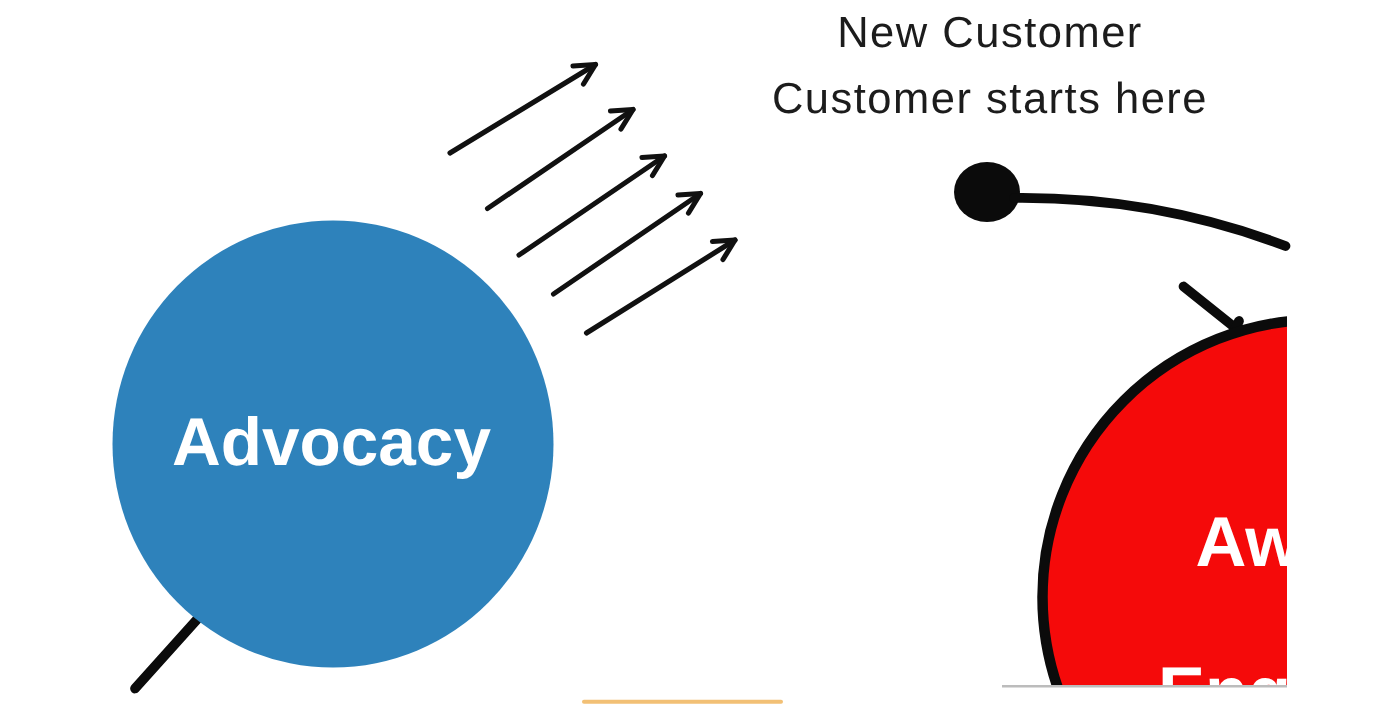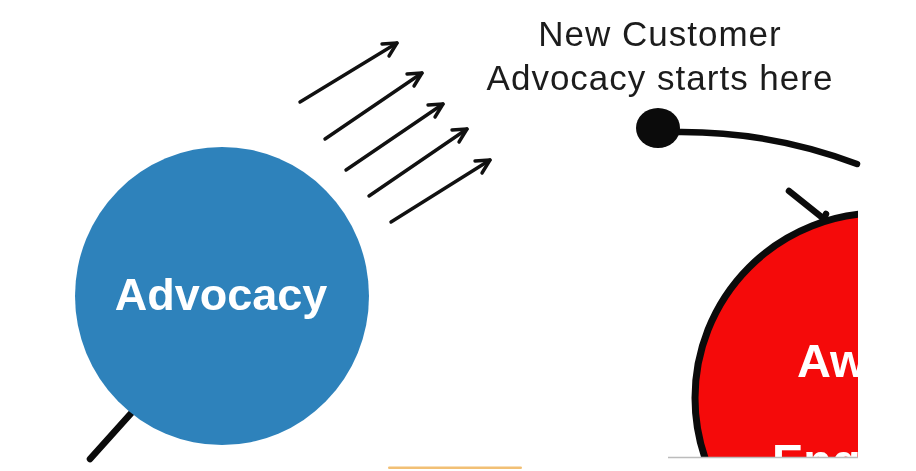--- a/index.html
+++ b/index.html
@@ -17,25 +17,25 @@
   }
   svg.diagram {
     position: absolute;
     left: 0;
     top: 0;
     display: block;
   }
   .heading {
     position: absolute;
     left: 440px;
-    top: 12px;
+    top: 0px;
     width: 440px;
     text-align: center;
     color: #1c1c1c;
-    font-size: 35px;
+    font-size: 29px;
     line-height: 44px;
     letter-spacing: 1px;
     font-weight: 400;
     user-select: none;
   }
   .heading span { display: block; white-space: nowrap; }
   text.stage-label {
     font-family: "Liberation Sans", sans-serif;
     font-weight: 700;
     fill: #ffffff;
@@ -95,16 +95,16 @@
       <text class="stage-label" x="772" y="477" text-anchor="start" font-size="47">Engagement</text>
     </g>
 
     <line x1="668" y1="457.5" x2="858" y2="457.5" stroke="#bcbcbc" stroke-width="1.6"></line>
 
     <rect x="388" y="466.5" width="134" height="2.6" rx="1.3" fill="#F2C075"></rect>
   </svg>
 
   <div class="heading">
     <span>New Customer</span>
-    <span>Advocacy starts here</span>
+    <span>Customer starts here</span>
   </div>
 
 </div>
 
 </body></html>

